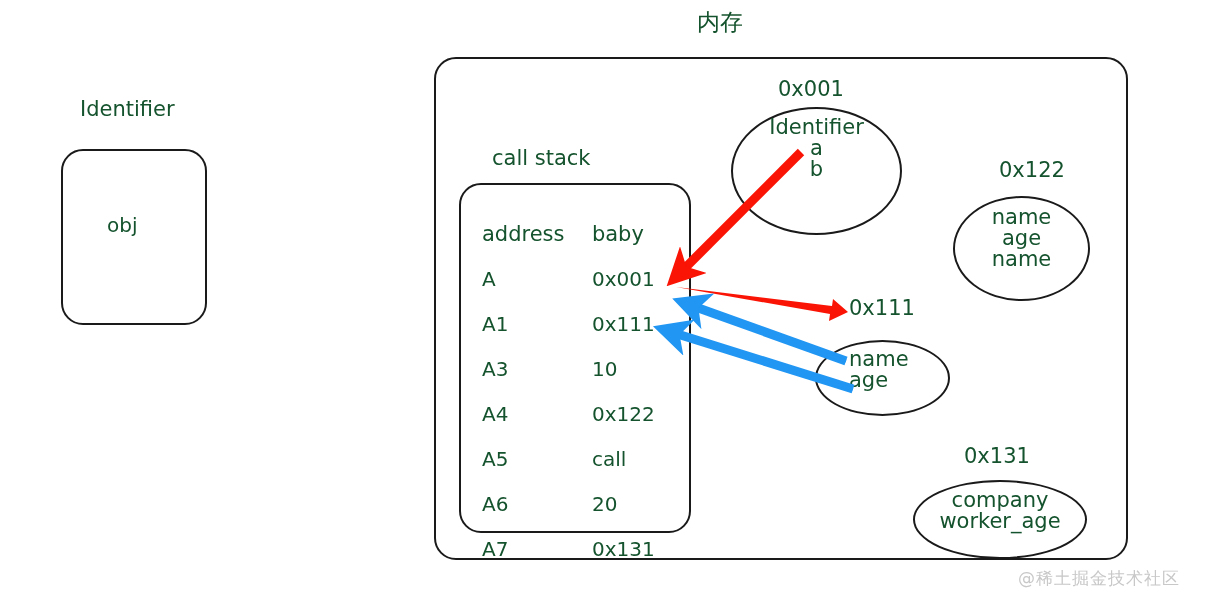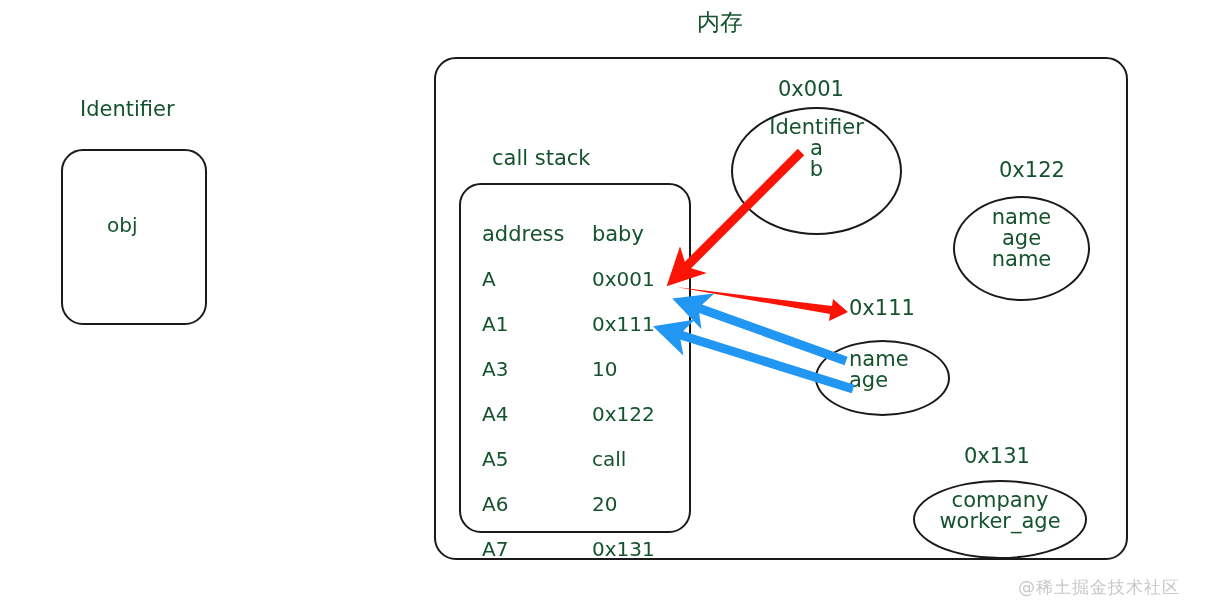--- a/index.html
+++ b/index.html
@@ -197,15 +197,15 @@
     <polygon points="676,287 832,306 833,299 848,312 829,321 830,314" fill="#fa1405"></polygon>
 
     <line x1="846" y1="361" x2="690" y2="305" stroke="#2196f3" stroke-width="9" marker-end="url(#head-blue)"></line>
 
     <line x1="853" y1="389" x2="671" y2="332" stroke="#2196f3" stroke-width="9" marker-end="url(#head-blue)"></line>
 
     <line x1="846" y1="361" x2="818" y2="352" stroke="#2196f3" stroke-width="3"></line>
     <line x1="853" y1="389" x2="820" y2="380" stroke="#2196f3" stroke-width="3"></line>
   </svg>
 
-  <div class="abs watermark" style="left:1018px; top:567px;margin-top:9px;">@稀土掘金技术社区</div>
+  <div class="abs watermark" style="left:1018px; top:567px;">@稀土掘金技术社区</div>
 
 </div>
 
 </body></html>

